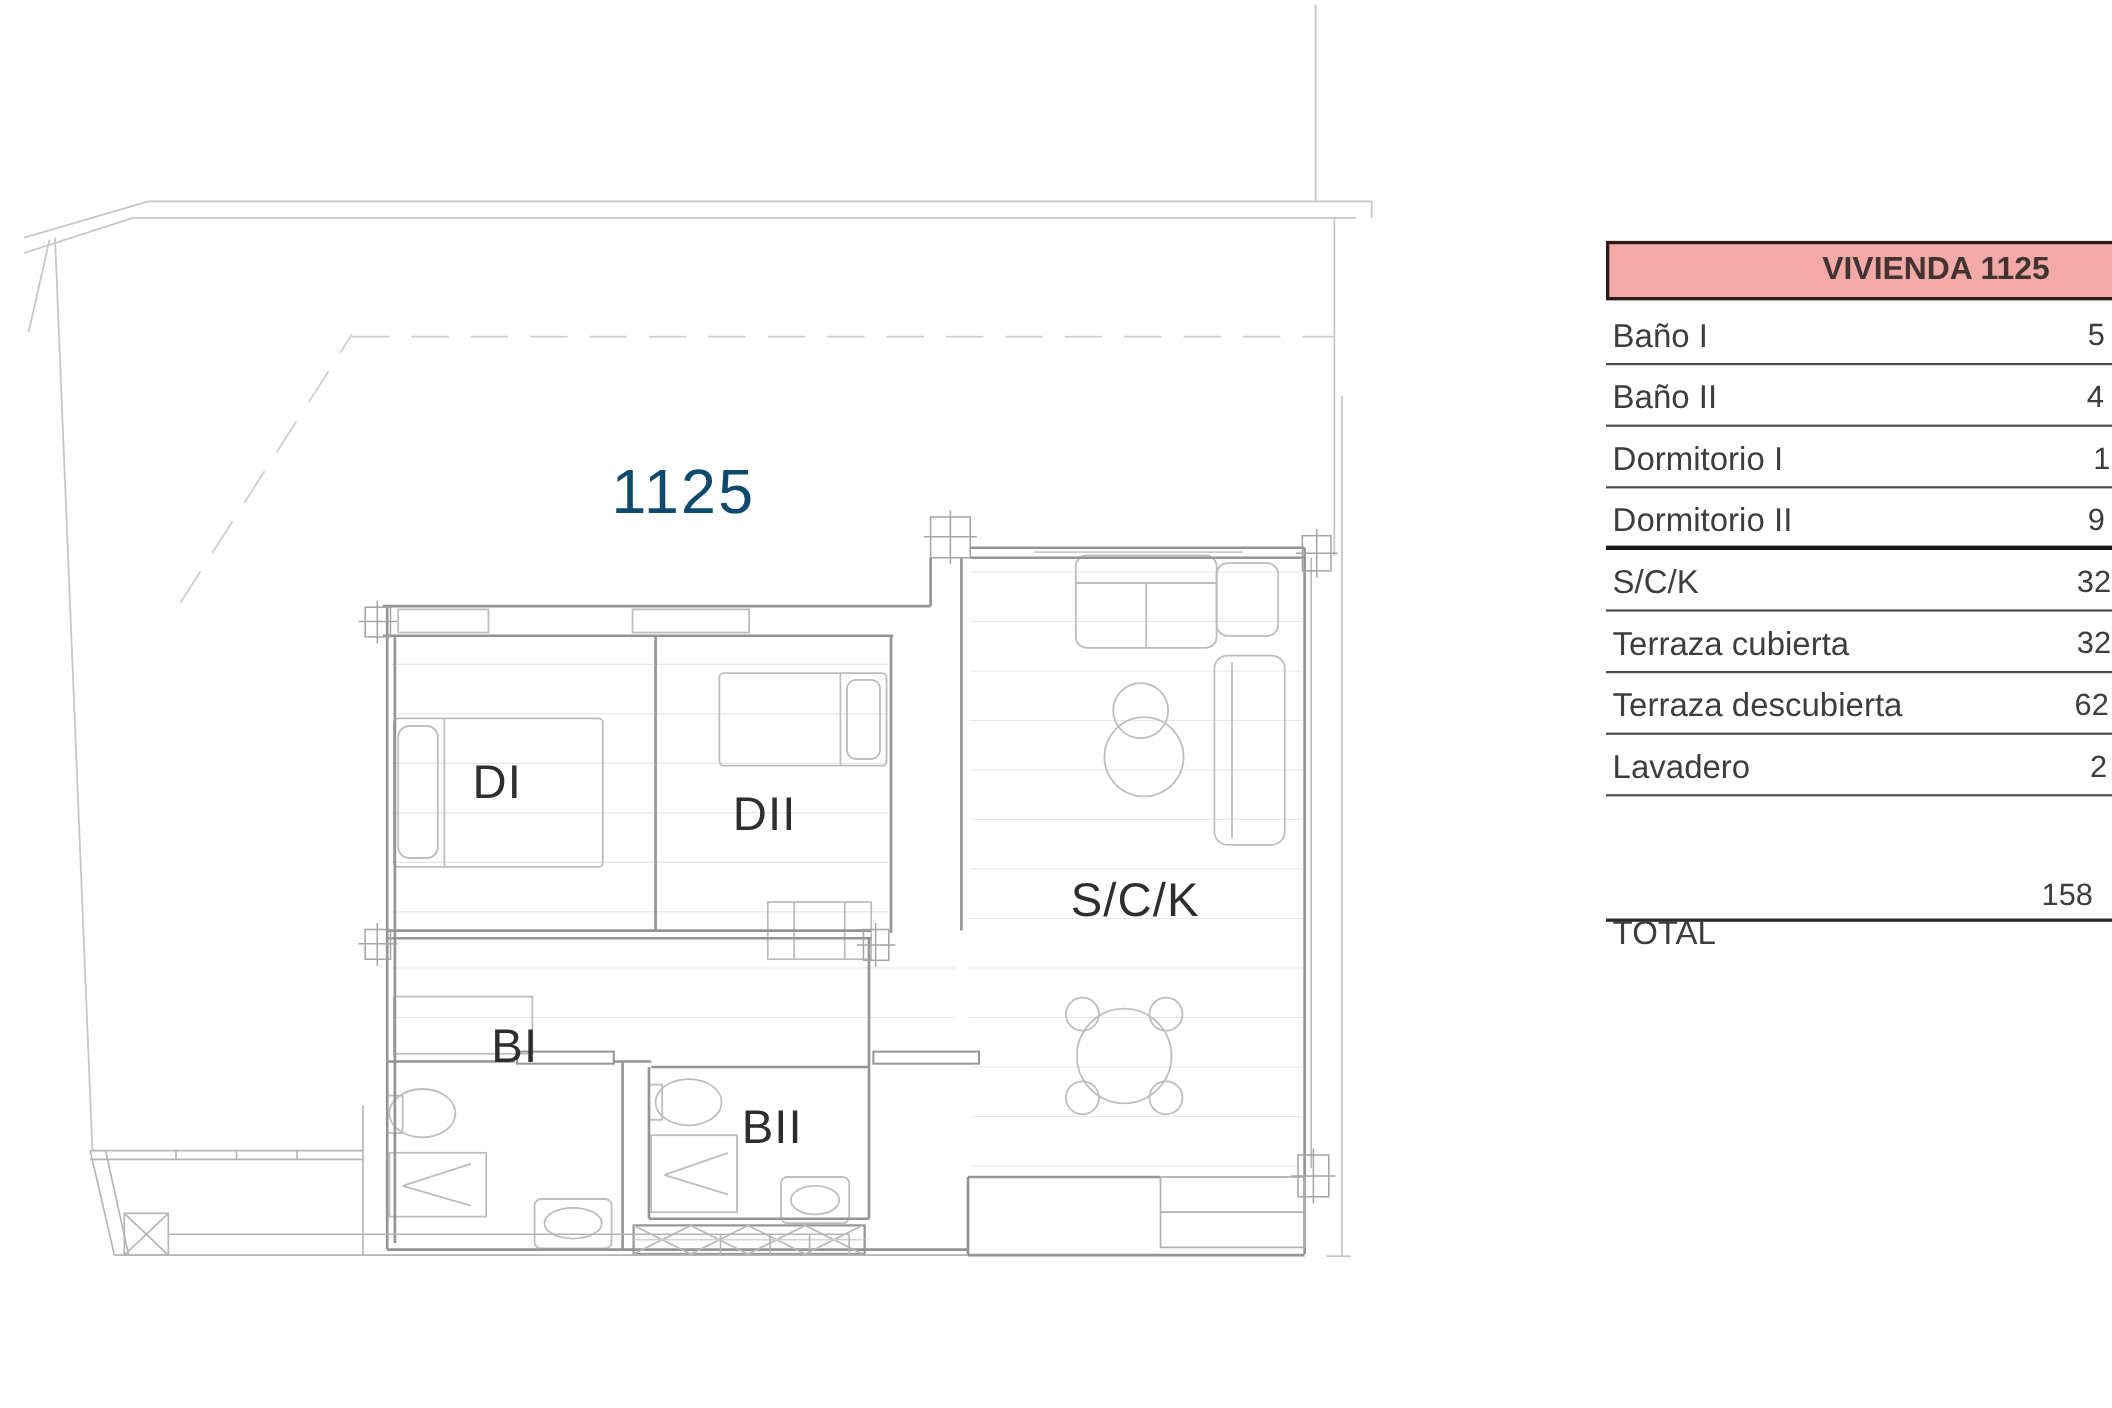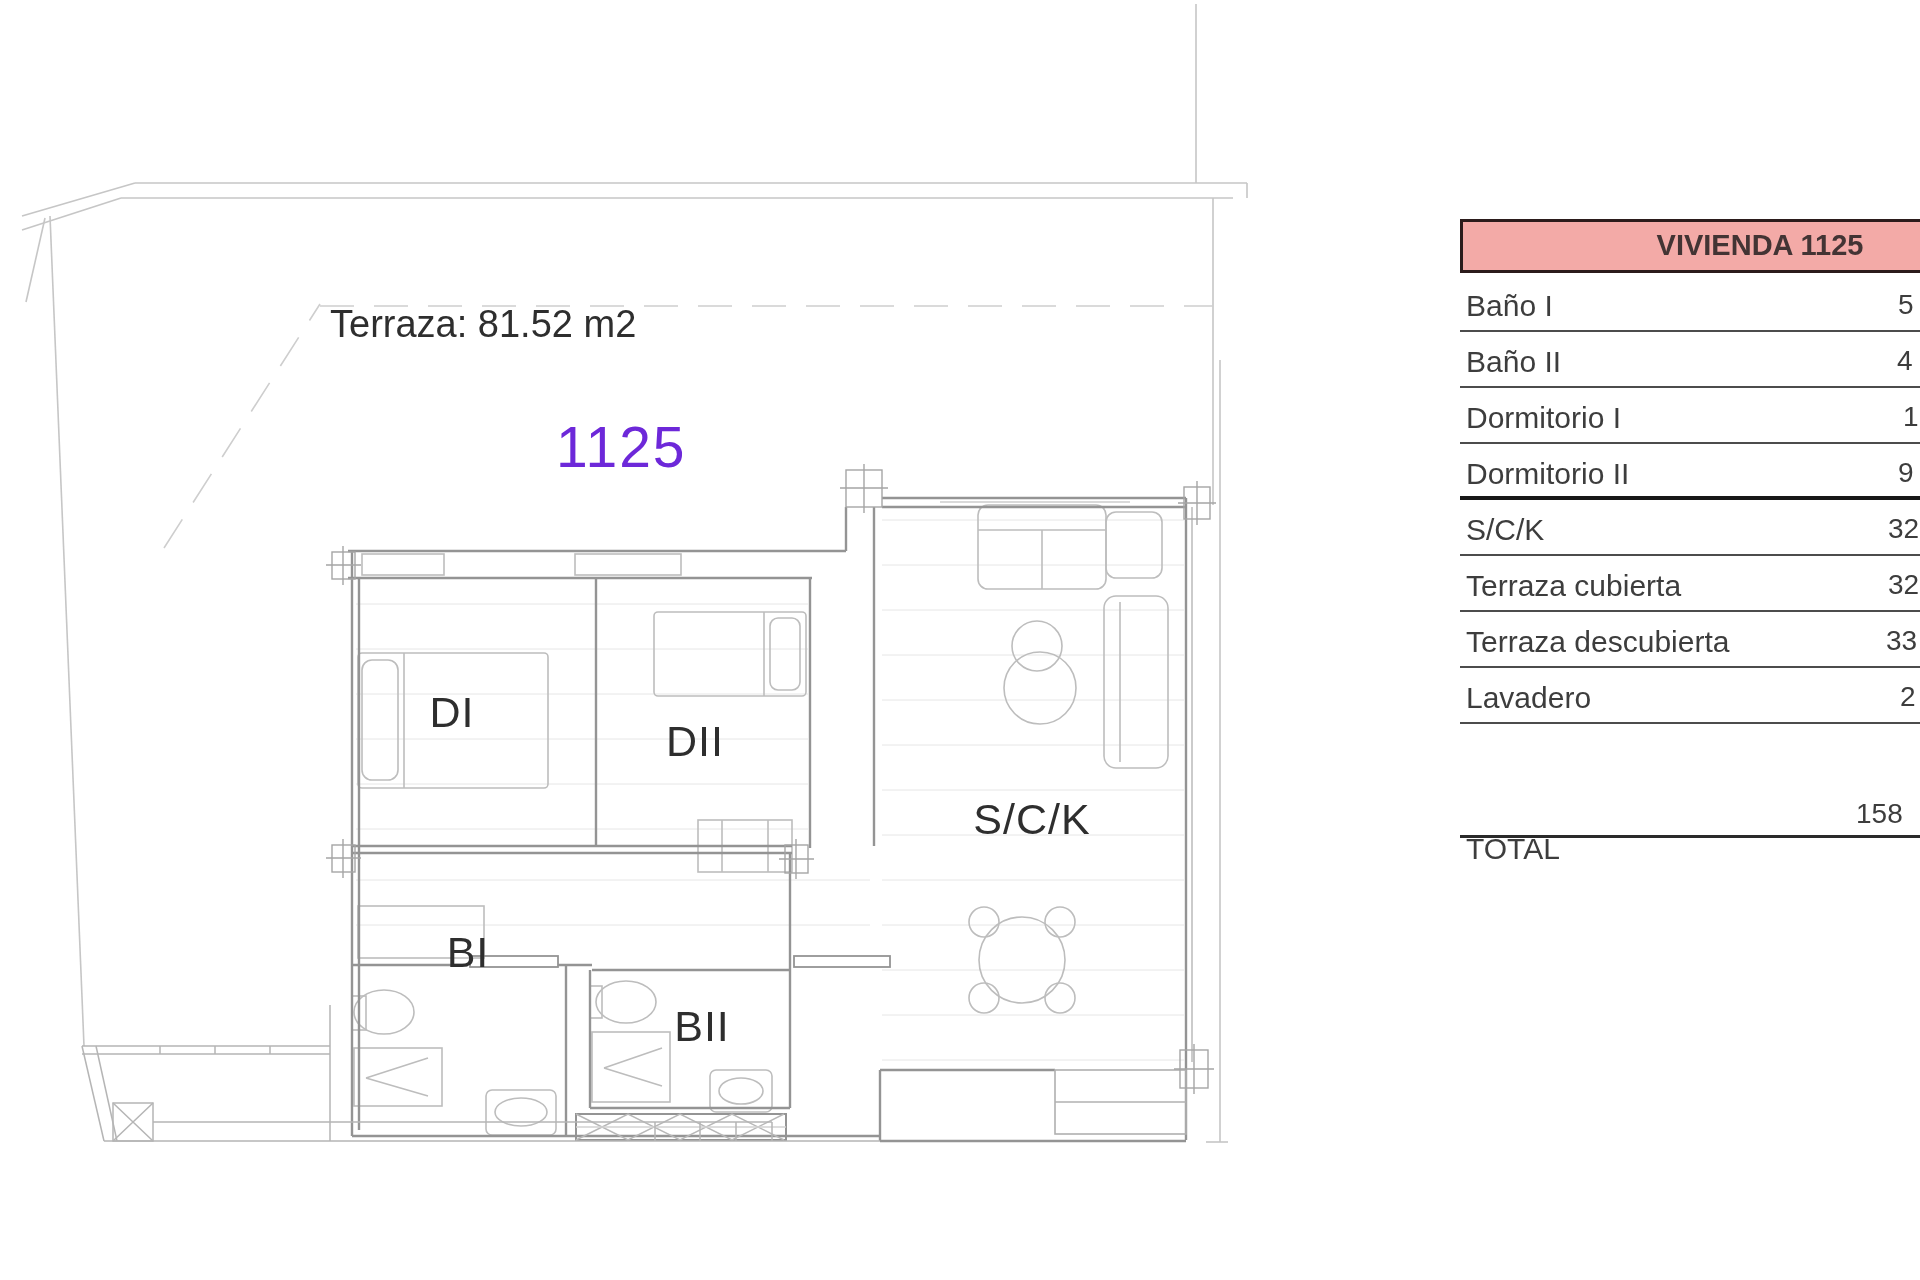--- a/index.html
+++ b/index.html
@@ -4,21 +4,21 @@
 <style>
   html,body{margin:0;padding:0;background:#ffffff;}
   #stage{
     position:relative;width:1920px;height:1280px;background:#ffffff;
     overflow:hidden;font-family:"Liberation Sans",sans-serif;
   }
   svg{position:absolute;left:0;top:0;}
   
   .plan-label{position:absolute;color:#2e2e2e;white-space:nowrap;}
   .terraza{left:330px;top:303px;font-size:38px;}
-  .unit-no{left:556px;top:414px;font-size:57px;color:#6d28d9;letter-spacing:2px;}
+  .unit-no{left:556px;top:414px;font-size:57px;color:#0c4a6e;letter-spacing:2px;}
   .room{transform:translate(-50%,-50%);font-size:43px;letter-spacing:1px;}
   .room.di {left:452px;top:712px;}
   .room.dii{left:695px;top:741px;}
   .room.sck{left:1032px;top:819px;}
   .room.bi {left:468px;top:952px;}
   .room.bii{left:702px;top:1026px;}
   
   .thead{
     position:absolute;left:1460px;top:219px;width:600px;height:54px;
     background:#f3aaa7;border:3px solid #2b1b1b;box-sizing:border-box;
@@ -204,21 +204,20 @@
       <path d="M96 1046 L117 1141"></path>
       <rect x="113" y="1103" width="40" height="38"></rect>
       <path d="M113 1103 L153 1141 M153 1103 L113 1141"></path>
       <path d="M153 1122 H772"></path>
       <path d="M104 1141 H880"></path>
       <path d="M655 1122 V1141 M700 1122 V1141 M736 1122 V1141 M772 1122 V1141"></path>
       <path d="M330 1005 V1141"></path>
     </g>
   </svg>
 
-  <div class="plan-label terraza">Terraza: 81.52 m2</div>
   <div class="plan-label unit-no">1125</div>
   <div class="plan-label room di">DI</div>
   <div class="plan-label room dii">DII</div>
   <div class="plan-label room sck">S/C/K</div>
   <div class="plan-label room bi">BI</div>
   <div class="plan-label room bii">BII</div>
 
   <div>
     <div class="thead">VIVIENDA 1125</div>
 
@@ -241,21 +240,21 @@
     <div class="trow" style="top:500px">
       <span class="lbl">S/C/K</span>
       <span class="val" style="left:428px">32</span>
     </div>
     <div class="trow" style="top:556px">
       <span class="lbl">Terraza cubierta</span>
       <span class="val" style="left:428px">32</span>
     </div>
     <div class="trow" style="top:612px">
       <span class="lbl">Terraza descubierta</span>
-      <span class="val" style="left:426px">33</span>
+      <span class="val" style="left:426px">62</span>
     </div>
     <div class="trow" style="top:668px">
       <span class="lbl">Lavadero</span>
       <span class="val" style="left:440px">2</span>
     </div>
 
     <div class="ttotal">
       <span class="lbl">TOTAL</span>
       <span class="val" style="left:396px">158</span>
     </div>

